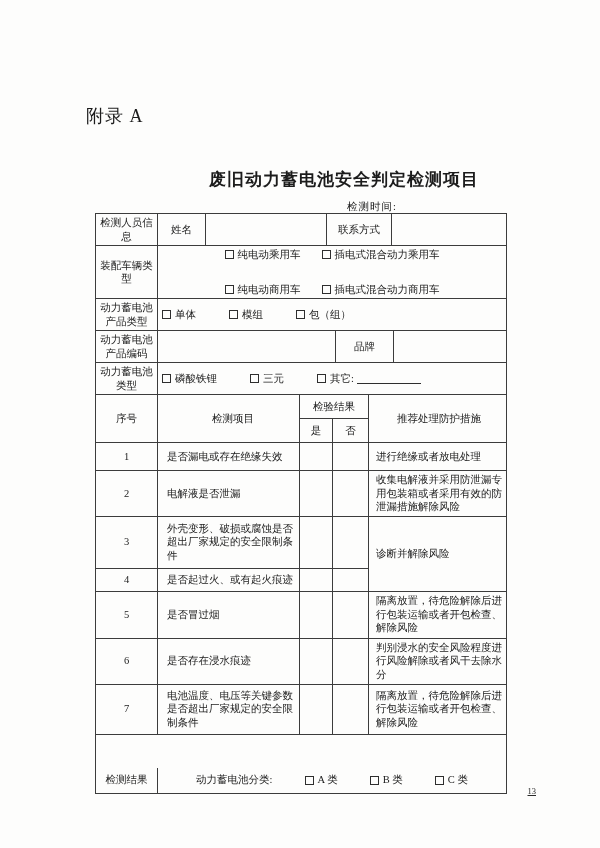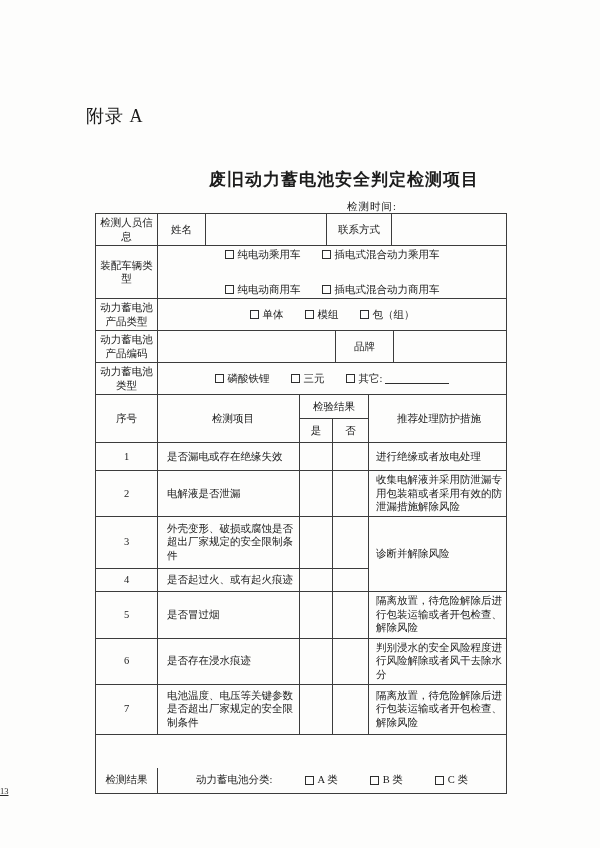--- a/index.html
+++ b/index.html
@@ -77,25 +77,25 @@
   .r-result{min-height:25px;}
   .cb{
     width:9px;height:9px;border:1px solid #2e2e2e;display:inline-block;
     margin-right:4px;flex-shrink:0;background:transparent;
   }
   .opt{display:inline-flex;align-items:center;white-space:nowrap;}
   .veh-grid{
     display:grid;grid-template-columns:auto auto;column-gap:40px;row-gap:1px;
     justify-content:center;width:100%;gap:21px;
   }
-  .opts-center{display:flex;justify-content:center;align-items:center;gap:21px;width:100%;}
+  .opts-center{display:flex;align-items:center;gap:33px;width:100%;}
   .uline{display:inline-block;width:64px;height:11px;border-bottom:1px solid #2e2e2e;margin-left:3px;}
   .result-line{display:flex;justify-content:center;align-items:center;gap:32px;width:100%;}
   .page-num{
-    position:absolute;left:0;top:786px;width:536px;text-align:left;
+    position:absolute;left:0;top:786px;width:536px;text-align:right;
     font-size:8.5px;color:#2a2a2a;text-decoration:underline;
   }
 </style>
 </head>
 <body>
 
 <div class="appendix">附录 A</div>
 <div class="doc-title">废旧动力蓄电池安全判定检测项目</div>
 <div class="time-label">检测时间:</div>
 

